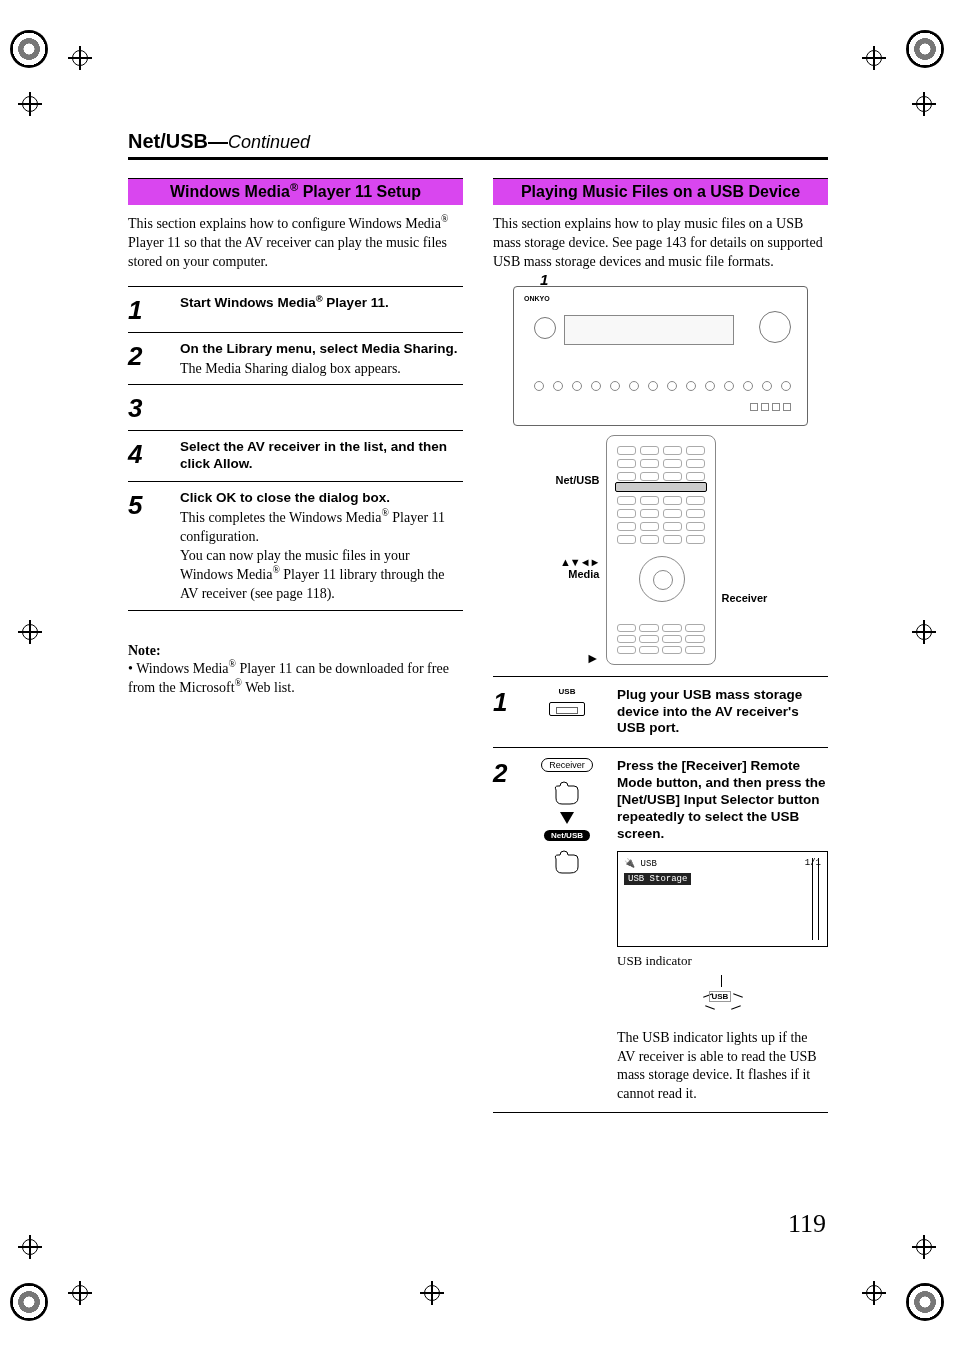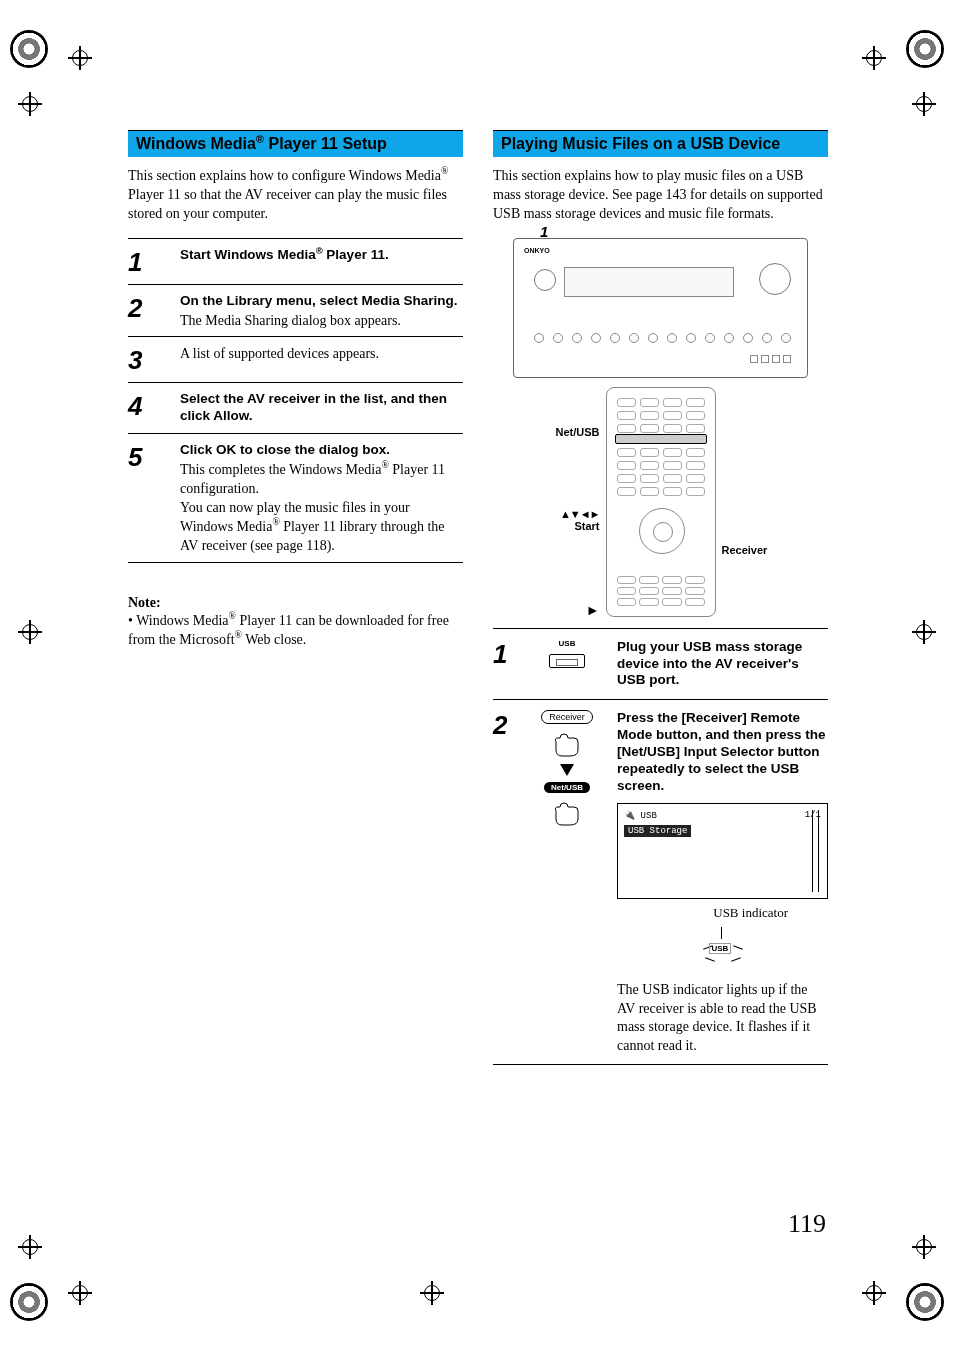--- a/index.html
+++ b/index.html
@@ -55,24 +55,25 @@
       gap: 30px;
     }
     .col {
       flex: 1;
       min-width: 0;
     }
     .sub-heading {
       font-family: Arial, Helvetica, sans-serif;
       font-size: 16px;
       font-weight: bold;
-      background: #0ea5e9;
+      background: #d946ef;
       padding: 4px 8px;
       border-top: 1px solid #000;
       margin-bottom: 10px;
+      text-align: center;
     }
     .intro {
       font-size: 14px;
       margin-bottom: 14px;
       line-height: 1.35;
     }
     sup { font-size: 0.7em; vertical-align: super; line-height: 0; }
     .step-block {
       border-top: 1px solid #000;
       padding: 8px 0 6px 0;
@@ -287,21 +288,20 @@
     }
     .screen-mock .sm-border {
       position: absolute; right: 8px; top: 6px; bottom: 6px;
       width: 1px; background: #000;
     }
     .screen-mock .sm-border2 {
       position: absolute; right: 14px; top: 6px; bottom: 6px;
       width: 1px; background: #000;
     }
     .usb-indicator-label {
-      text-align: right;
       font-size: 13px;
       margin-top: 6px;
       padding-right: 40px;
     }
     .usb-indicator-graphic {
       display: flex; justify-content: center;
       margin: 6px 0 10px 0;
     }
     .usb-indicator-graphic .ind {
       position: relative; width: 60px; height: 44px;
@@ -392,20 +392,23 @@
     </div>
   </div>
 <div class="crop-mark" style="left:420px; bottom:46px;">
     <div class="crop-cross">
       <span class="ring"></span>
     </div>
   </div>
 
 <div class="page">
 
+  <div class="section-header">
+    <span>Net/USB</span><span>—</span><span class="continued">Continued</span>
+  </div>
 
   <div class="columns">
 
     <div class="col">
       <div class="sub-heading">
         <span>Windows Media</span><sup>®</sup><span> Player 11 Setup</span>
       </div>
       <p class="intro">
         <span>This section explains how to configure Windows Media</span><sup>®</sup><span> Player 11 so that the AV receiver can play the music files stored on your computer.</span>
       </p>
@@ -423,21 +426,20 @@
         <div class="step-num">2</div>
         <div class="step-body">
           <div class="step-title">On the Library menu, select Media Sharing.</div>
           <div class="step-desc">The Media Sharing dialog box appears.</div>
         </div>
       </div>
 
       <div class="step-block">
         <div class="step-num">3</div>
         <div class="step-body">
-          <div class="step-desc">A list of supported devices appears.</div>
         </div>
       </div>
 
       <div class="step-block">
         <div class="step-num">4</div>
         <div class="step-body">
           <div class="step-title">Select the AV receiver in the list, and then click Allow.</div>
         </div>
       </div>
 
@@ -451,21 +453,21 @@
           <div class="step-desc">
             <span>You can now play the music files in your Windows Media</span><sup>®</sup><span> Player 11 library through the AV receiver (see page 118).</span>
           </div>
         </div>
       </div>
 
       <div class="note-block">
         <div class="note-label">Note:</div>
         <ul>
           <li>
-            <span>Windows Media</span><sup>®</sup><span> Player 11 can be downloaded for free from the Microsoft</span><sup>®</sup><span> Web close.</span>
+            <span>Windows Media</span><sup>®</sup><span> Player 11 can be downloaded for free from the Microsoft</span><sup>®</sup><span> Web list.</span>
           </li>
         </ul>
       </div>
     </div>
 
     <div class="col">
       <div class="sub-heading">Playing Music Files on a USB Device</div>
       <p class="intro">This section explains how to play music files on a USB mass storage device. See page 143 for details on supported USB mass storage devices and music file formats.</p>
 
       <div class="diagram-area">
@@ -497,21 +499,21 @@
               <span></span>
               <span></span>
           </div>
         </div>
 
         <div class="remote-area">
           <div class="remote-labels-left">
             <div class="remote-label">Net/USB</div>
             <div>
               <div class="remote-label symbols-arrows">▲▼◄►</div>
-              <div class="remote-label">Start</div>
+              <div class="remote-label">Media</div>
             </div>
             <div class="remote-label" style="font-size:14px;">►</div>
           </div>
           <div class="remote">
             <div class="r-btn-grid">
               <span></span>
                 <span></span>
                 <span></span>
                 <span></span>
               <span></span>

